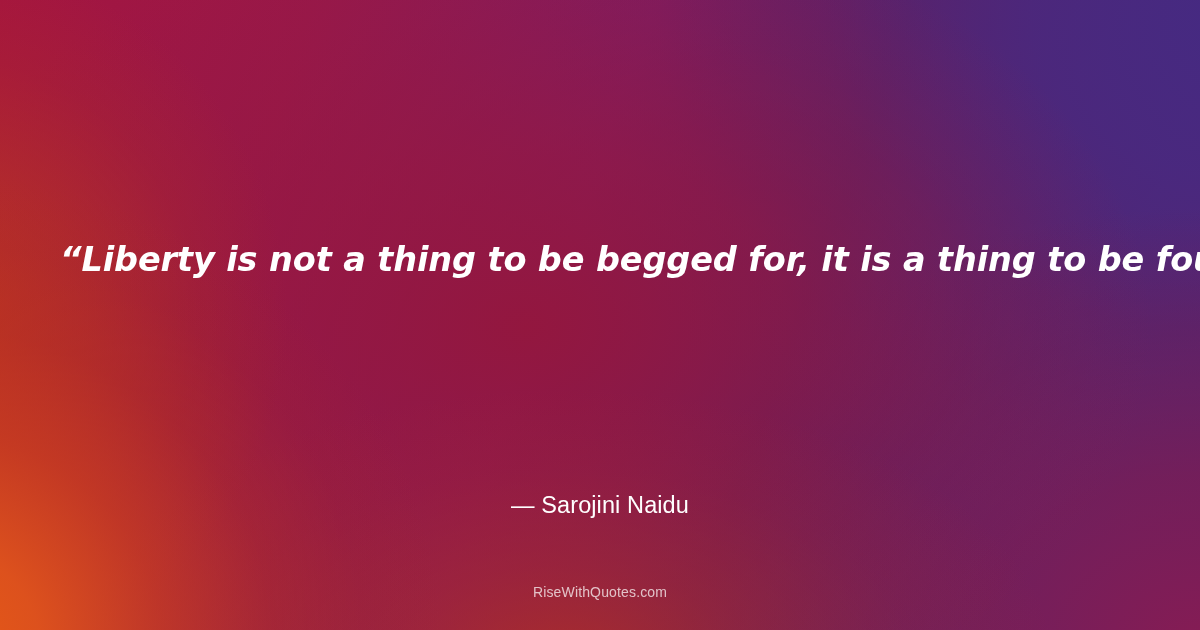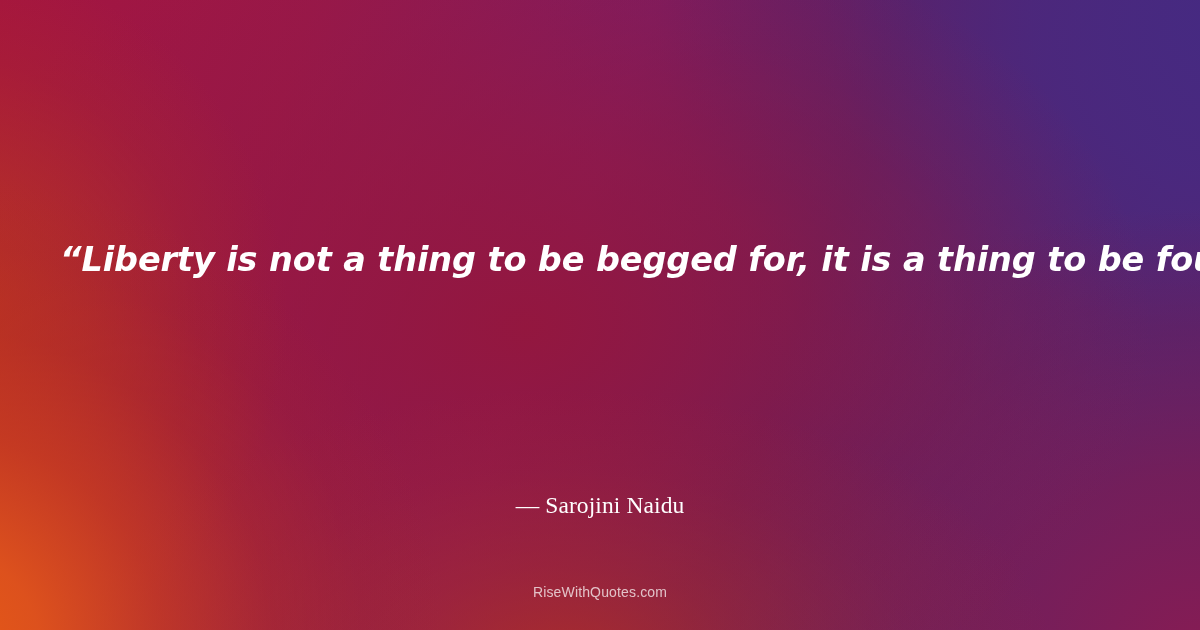--- a/index.html
+++ b/index.html
@@ -110,21 +110,21 @@
     letter-spacing: -0.1px;
     white-space: nowrap;
   }
 
   #quote-author {
     position: absolute;
     top: 492px;
     left: 0;
     width: 1200px;
     text-align: center;
-    font-family: Liberation Serif, serif;
+    font-family: Liberation Sans, sans-serif;
     font-size: 23.5px;
     font-weight: normal;
     font-style: normal;
     color: #ffffff;
     letter-spacing: 0.1px;
   }
 
   #site-footer {
     position: absolute;
     top: 584px;

